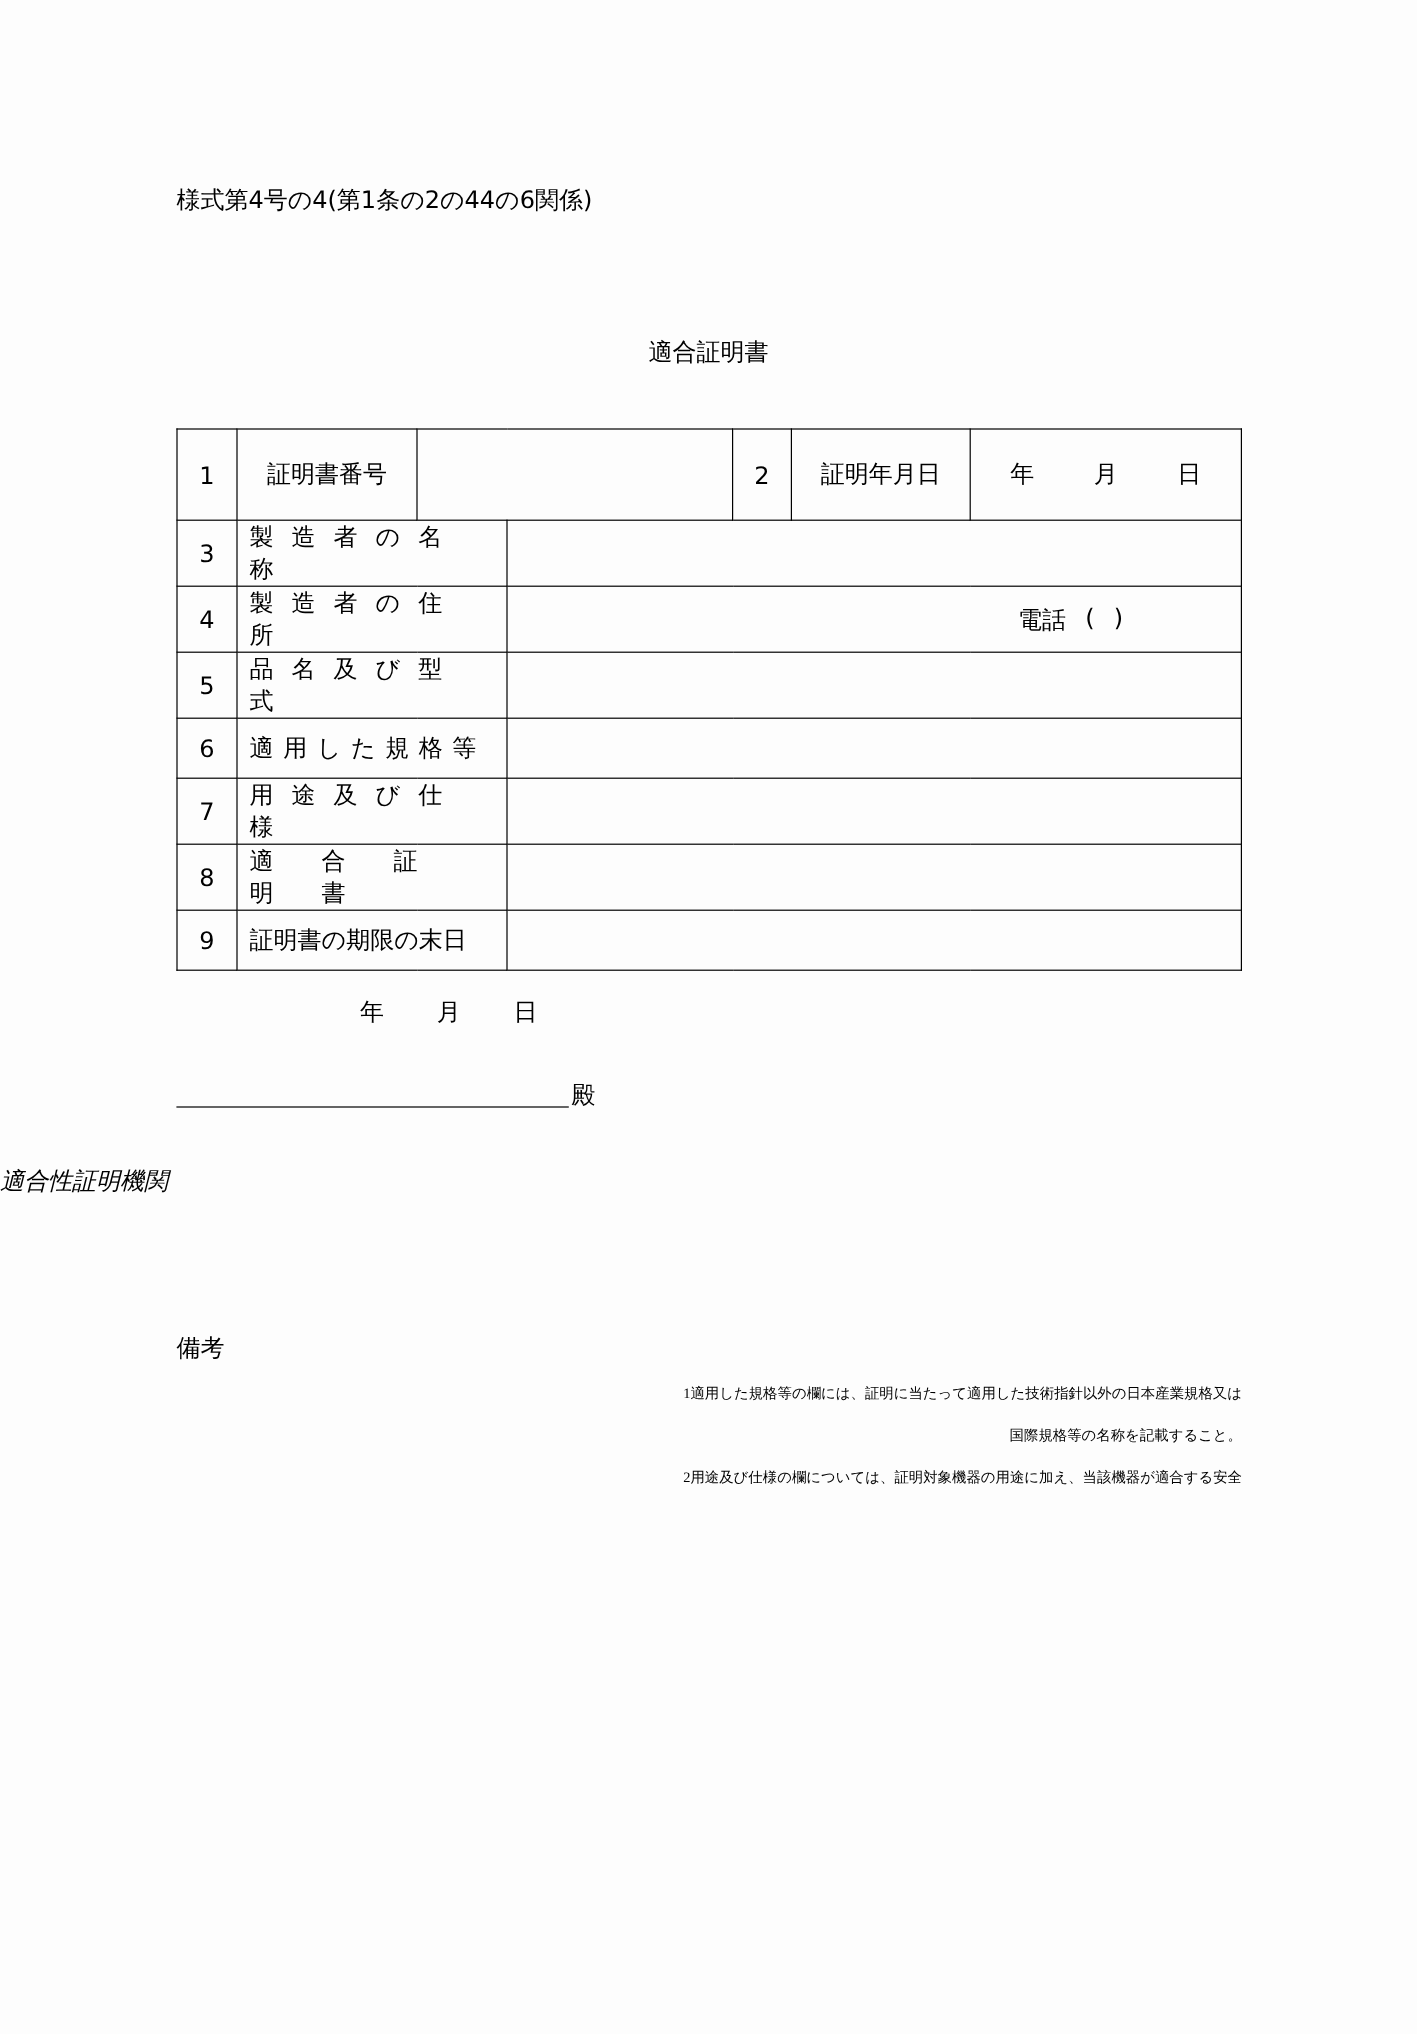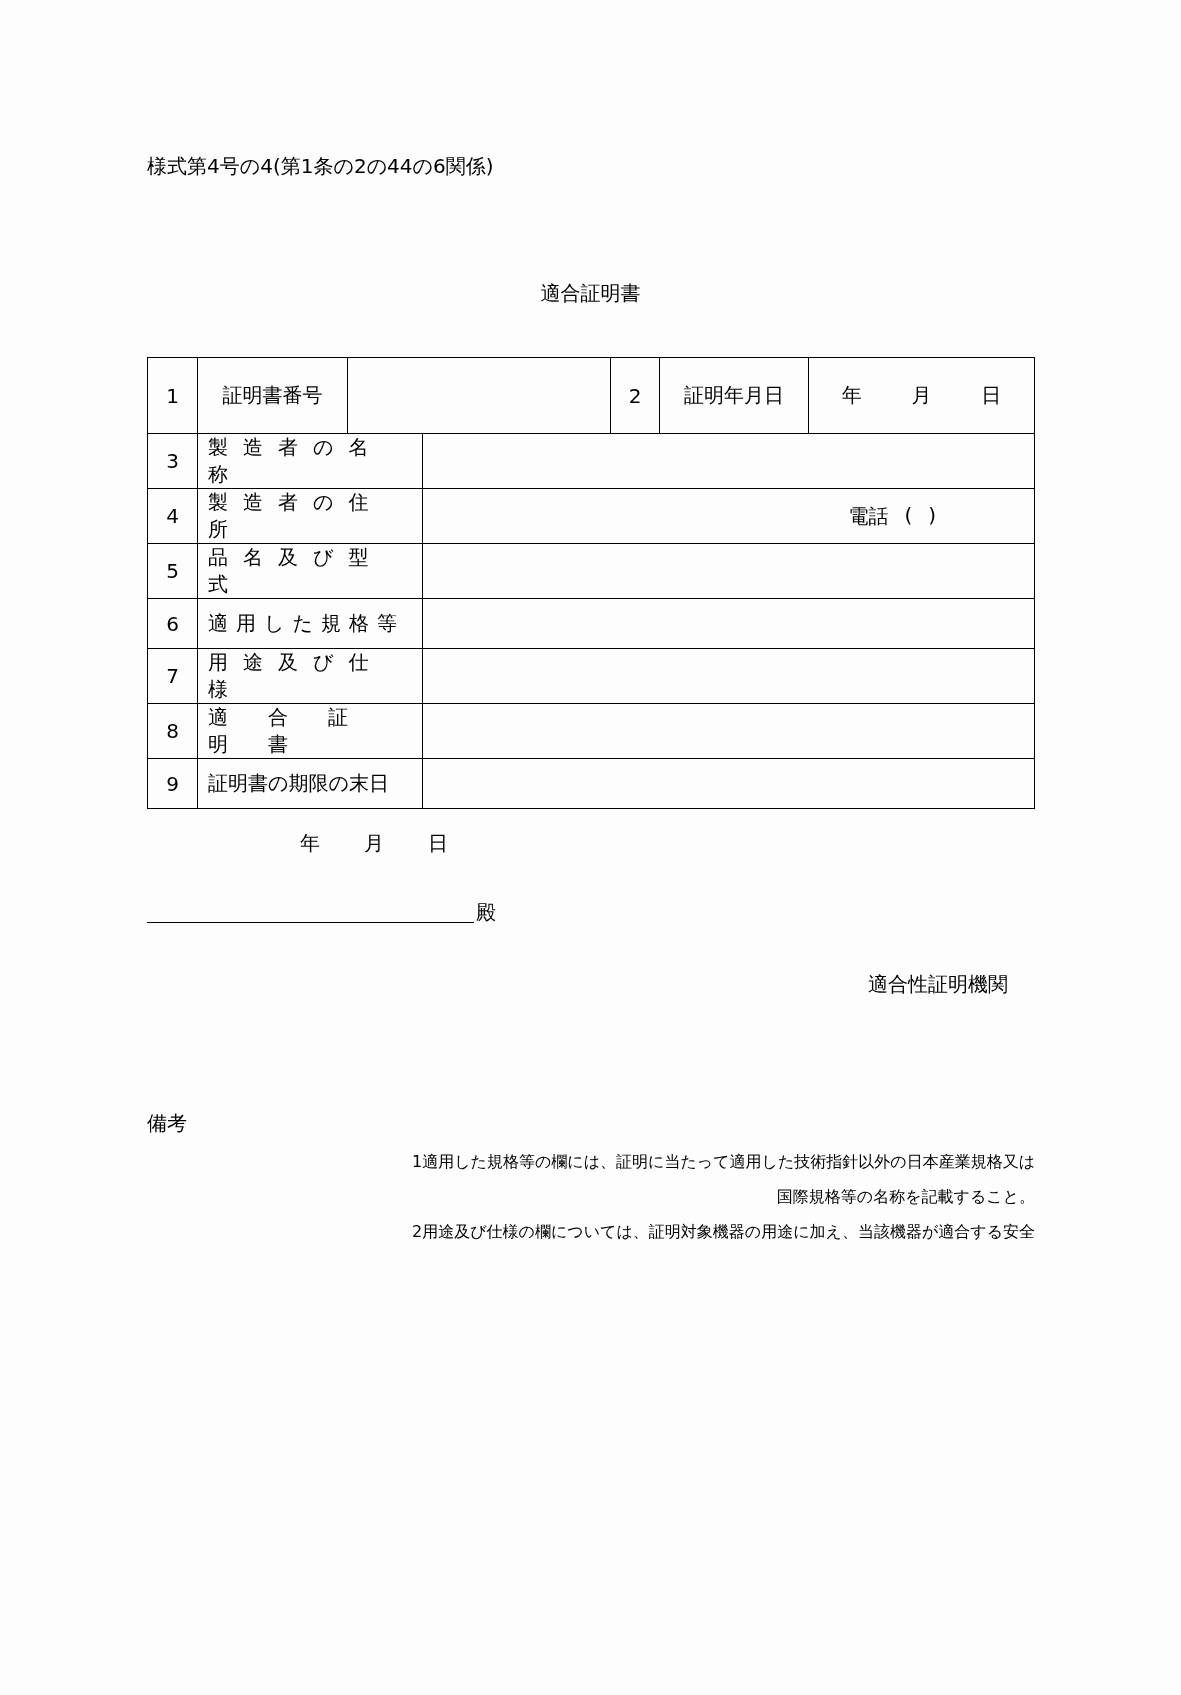--- a/index.html
+++ b/index.html
@@ -13,23 +13,23 @@
   table.cert tr.first td { height:75px; }
   td.num { text-align:center; }
   td.lbl { text-align:center; }
   td.lbl-sp { padding:0 10px !important; }
   .spread { display:flex; justify-content:flex-start; }
   .ymd { display:flex; justify-content:space-around; padding:0 8px; }
   .phone { display:flex; justify-content:flex-end; gap:16px; padding-right:98px; }
   #sig-date { left:300px; top:830px; display:flex; gap:44px; }
   #addressee-line { left:147px; top:922px; width:327px; border-bottom:1.5px solid #000; height:0; }
   #addressee-suffix { left:476px; top:899px; }
-  #cert-body { left:0; width:1008px; top:971px; text-align:right; }
+  #cert-body { left:0; width:1008px; top:971px; text-align:left;font-style:italic; }
   #notes-title { left:147px; top:1110px; }
-  .note { left:170px; font-size:16px; line-height:35px; white-space:normal; width:865px; }
+  .note { left:170px; font-size:12px; line-height:35px; white-space:normal; width:865px;font-family:Liberation Serif, serif; }
   .note .n { display:inline-block; width:34px; }
   .note .cont { padding-left:10px;margin-top:24px; }
   #note1 { top:1144px; }
   #note2 { top:1214px; }
 </style>
 </head>
 <body>
 
 <div id="form-label" class="abs t20">様式第4号の4(第1条の2の44の6関係)</div>
 <div id="doc-title" class="abs t20">適合証明書</div>

